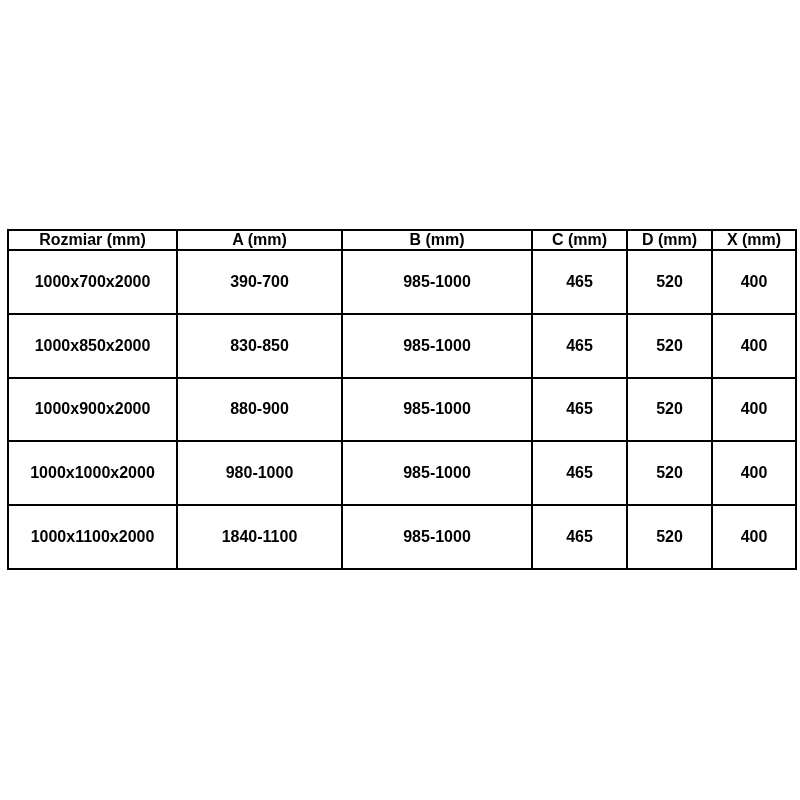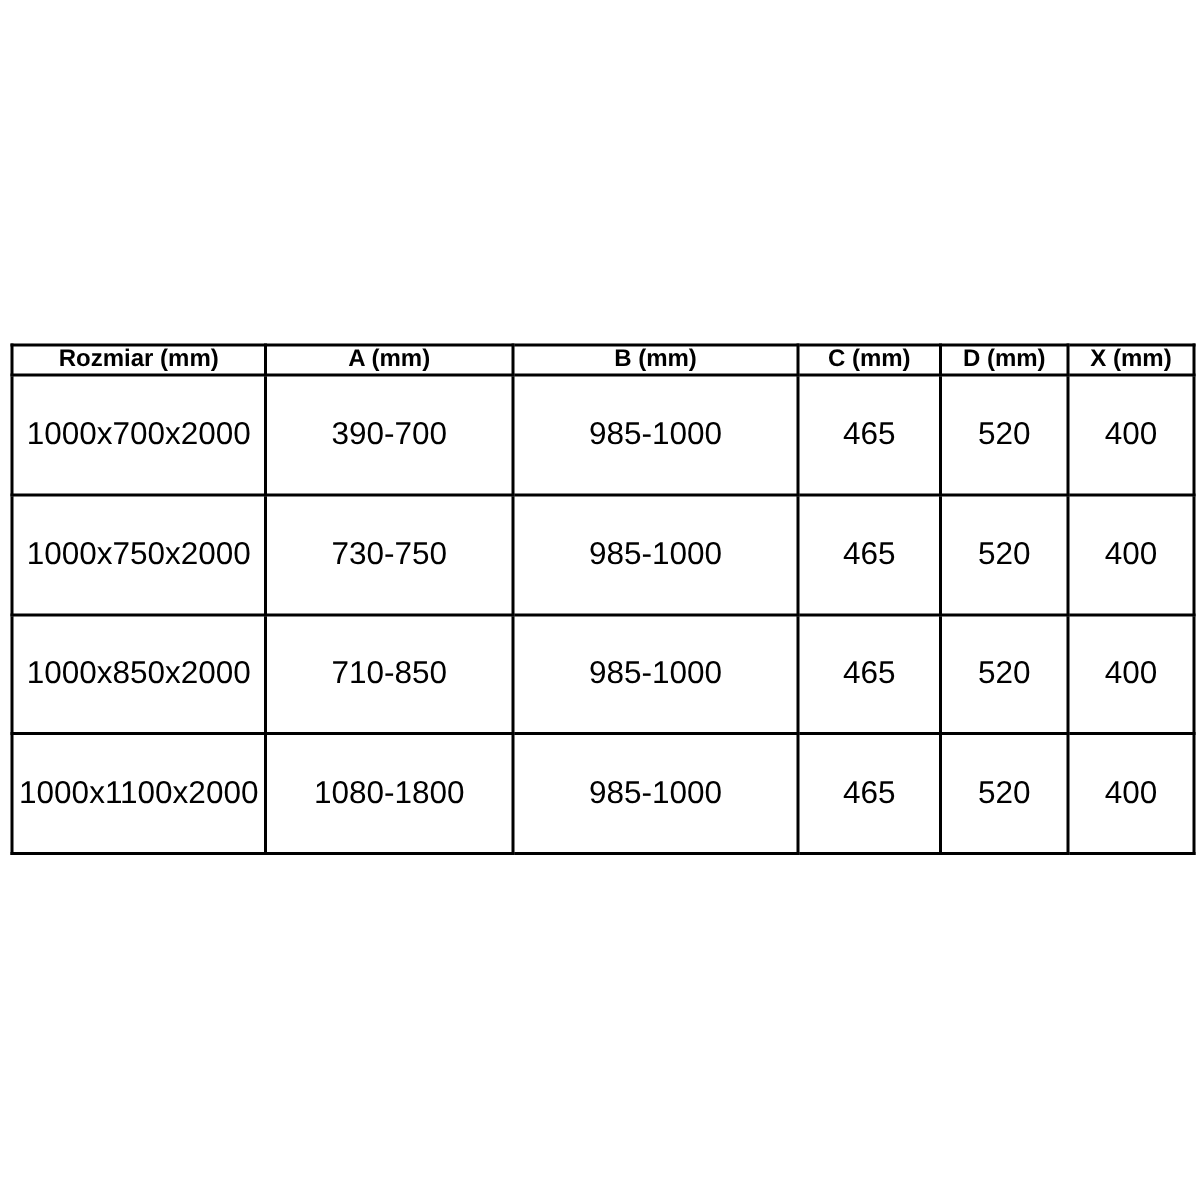--- a/index.html
+++ b/index.html
@@ -38,22 +38,22 @@
     color: var(--text-color);
     padding: 0;
     overflow: hidden;
     white-space: nowrap;
   }
   table.dim-table th {
     font-size: 16px;
     font-weight: bold;
   }
   table.dim-table td {
-    font-size: 21px;
-    font-weight: normal;
+    font-size: 16px;
+    font-weight: bold;
   }
   col.c-rozmiar { width: 169px; }
   col.c-a       { width: 165px; }
   col.c-b       { width: 190px; }
   col.c-c       { width: 95px;  }
   col.c-d       { width: 85px;  }
   col.c-x       { width: 84px;  }
 </style>
 </head>
 <body>
@@ -81,38 +81,46 @@
     <tbody id="table-body">
         <tr>
           <td>1000x700x2000</td>
           <td>390-700</td>
           <td>985-1000</td>
           <td>465</td>
           <td>520</td>
           <td>400</td>
         </tr>
         <tr>
-          <td>1000x750x2000</td>
-          <td>730-750</td>
+          <td>1000x850x2000</td>
+          <td>830-850</td>
           <td>985-1000</td>
           <td>465</td>
           <td>520</td>
           <td>400</td>
         </tr>
         <tr>
-          <td>1000x850x2000</td>
-          <td>710-850</td>
+          <td>1000x900x2000</td>
+          <td>880-900</td>
+          <td>985-1000</td>
+          <td>465</td>
+          <td>520</td>
+          <td>400</td>
+        </tr>
+        <tr>
+          <td>1000x1000x2000</td>
+          <td>980-1000</td>
           <td>985-1000</td>
           <td>465</td>
           <td>520</td>
           <td>400</td>
         </tr>
         <tr>
           <td>1000x1100x2000</td>
-          <td>1080-1800</td>
+          <td>1840-1100</td>
           <td>985-1000</td>
           <td>465</td>
           <td>520</td>
           <td>400</td>
         </tr>
       </tbody>
   </table>
 </div>
 
 </body></html>

